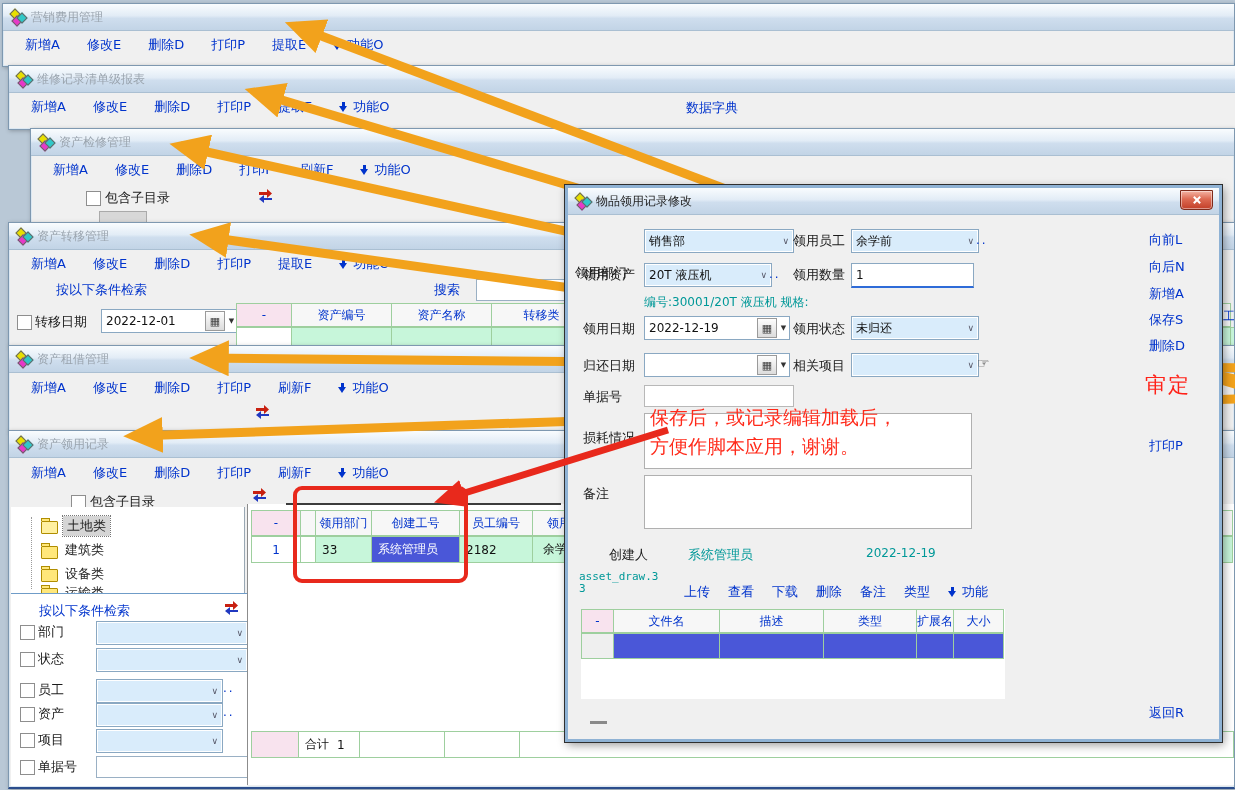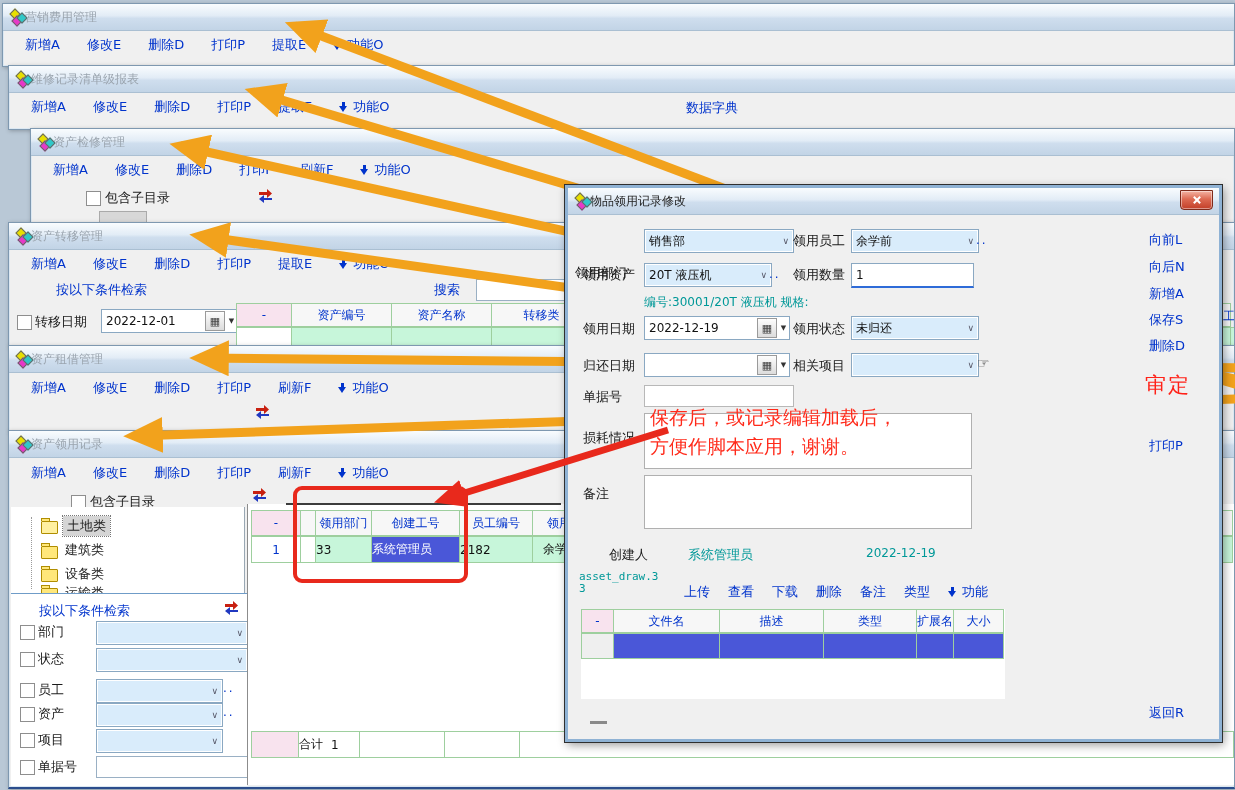--- a/index.html
+++ b/index.html
@@ -5,21 +5,21 @@
   html,body{margin:0;padding:0;}
   body{width:1235px;height:790px;position:relative;overflow:hidden;
        background:#b9c8d6;font-family:"DejaVu Sans","Liberation Sans",sans-serif;
        -webkit-font-smoothing:antialiased;}
   .abs{position:absolute;}
   
   .win{position:absolute;background:#f0f0f0;border:1px solid #7e98b0;
        box-shadow:inset 0 0 0 1px #dce8f2, 1px 1px 4px rgba(0,0,0,.25);overflow:hidden;}
   .tbar{position:absolute;left:0;right:0;top:0;height:26px;
         background:linear-gradient(#f9fcfe,#e2ecf6 45%,#cfdeee 55%,#c2d4e6);
-        border-bottom:1px solid #aabfd2;display:flex;align-items:center;
+        border-bottom:1px solid #aabfd2;display:flex;align-items:center;gap:6px;
         padding-left:7px;font-size:12px;color:#9aa4ae;white-space:nowrap;font-family:Liberation Mono, monospace;}
   .tbar.active{color:#222;}
   .wicon{position:relative;width:15px;height:15px;flex:0 0 15px;}
   .wicon i{position:absolute;width:6px;height:6px;transform:rotate(45deg);border:1px solid #666;}
   .wicon .d1{left:1px;top:0;background:#e8e000;}
   .wicon .d2{left:3px;top:7px;background:#e838c8;}
   .wicon .d3{left:8px;top:4px;background:#30c8c8;}
   .menu{position:absolute;display:flex;gap:27px;align-items:center;height:28px;
         font-size:13px;color:#0033cc;white-space:nowrap;}
   .mi{display:flex;align-items:center;gap:5px;cursor:default;}
@@ -47,21 +47,21 @@
   .more{font-size:12px;color:#0033cc;letter-spacing:2px;position:absolute;}
   
   .grow{position:absolute;display:flex;}
   .gc{border:1px solid #9ecf9e;margin-left:-1px;display:flex;align-items:center;
       justify-content:center;font-size:12px;background:#f7f7f7;color:#0033cc;box-sizing:border-box;}
   .gc:first-child{margin-left:0;}
   .gc.pink{background:#f8e3ee;}
   .gc.mint{background:#c7f6da;color:#111;}
   .gc.white{background:#fff;color:#111;}
   .gc.bluecell{background:#4a57d8;color:#fff;}
-  .gc.left{justify-content:flex-start;padding-left:0;}
+  .gc.left{justify-content:flex-start;padding-left:6px;}
   .swapicon{position:absolute;width:17px;height:15px;}
   .folder{position:absolute;width:15px;height:11px;background:#ffe77a;border:1px solid #b08d00;border-radius:1px;}
   .folder::before{content:"";position:absolute;top:-4px;left:-1px;width:7px;height:2px;background:#ffe77a;
                   border:1px solid #b08d00;border-bottom:none;}
   .treelbl{position:absolute;font-size:13px;color:#222;white-space:nowrap;text-align:center;}
   .treelbl.sel{background:#d5d5d5;outline:1px dotted #777;padding:1px 4px;}
   
   .dlg{position:absolute;left:565px;top:185px;width:651px;height:551px;background:#f0f0f0;
        border:3px solid #8fb2d4;outline:1px solid #2f2f2f;box-shadow:2px 3px 9px rgba(0,0,0,.4);z-index:60;}
   .closebtn{position:absolute;top:2px;right:6px;width:31px;height:18px;

